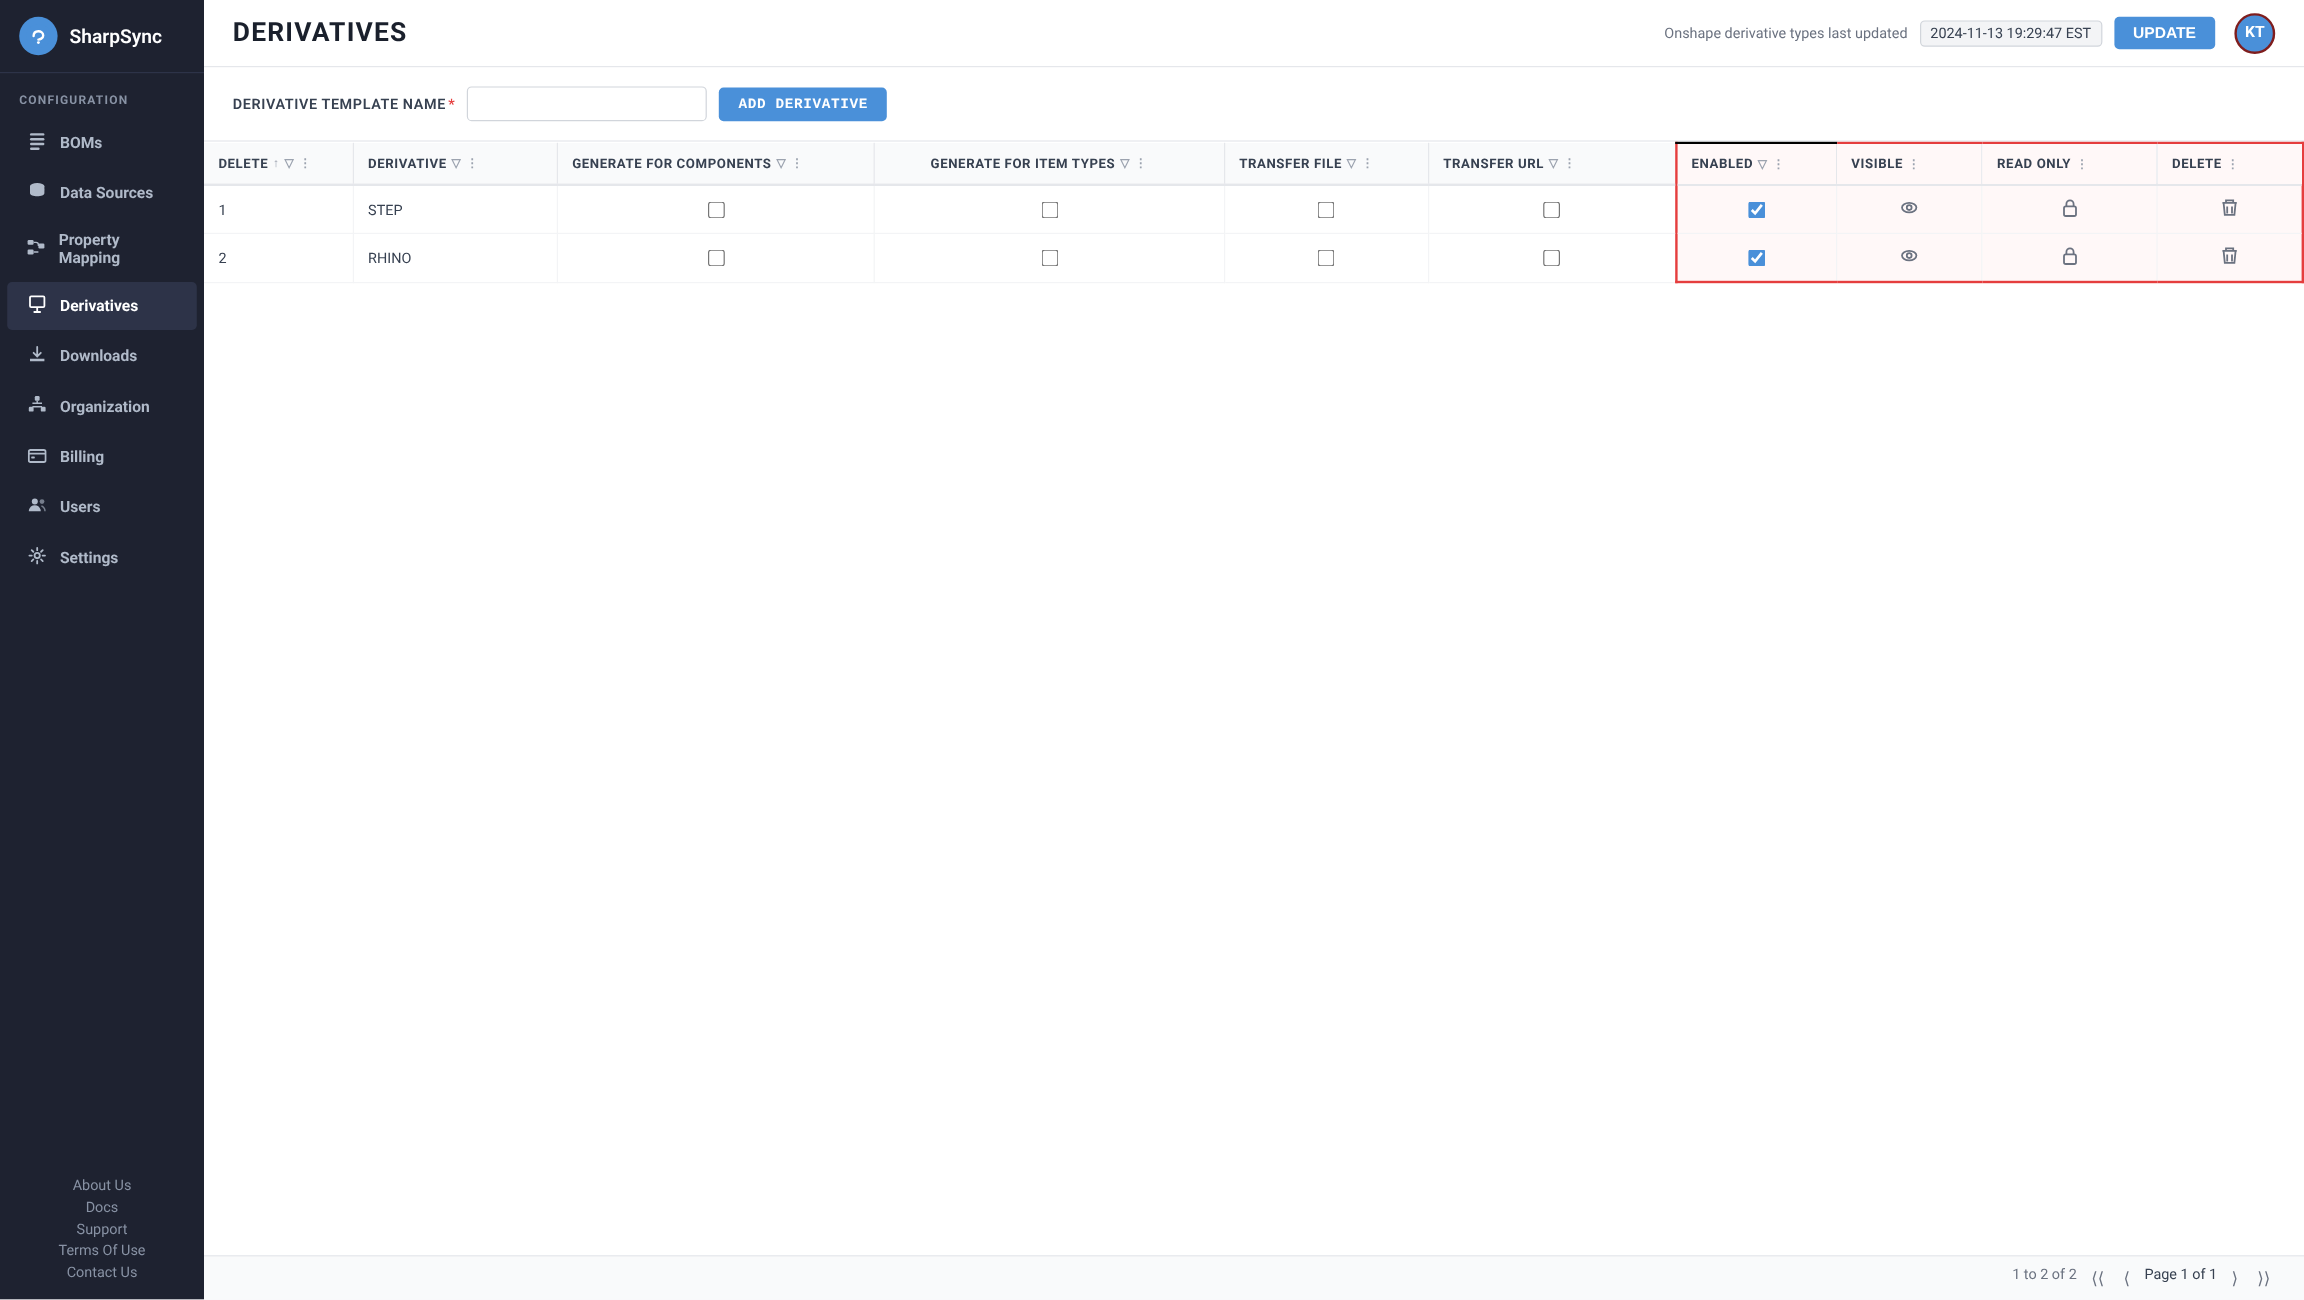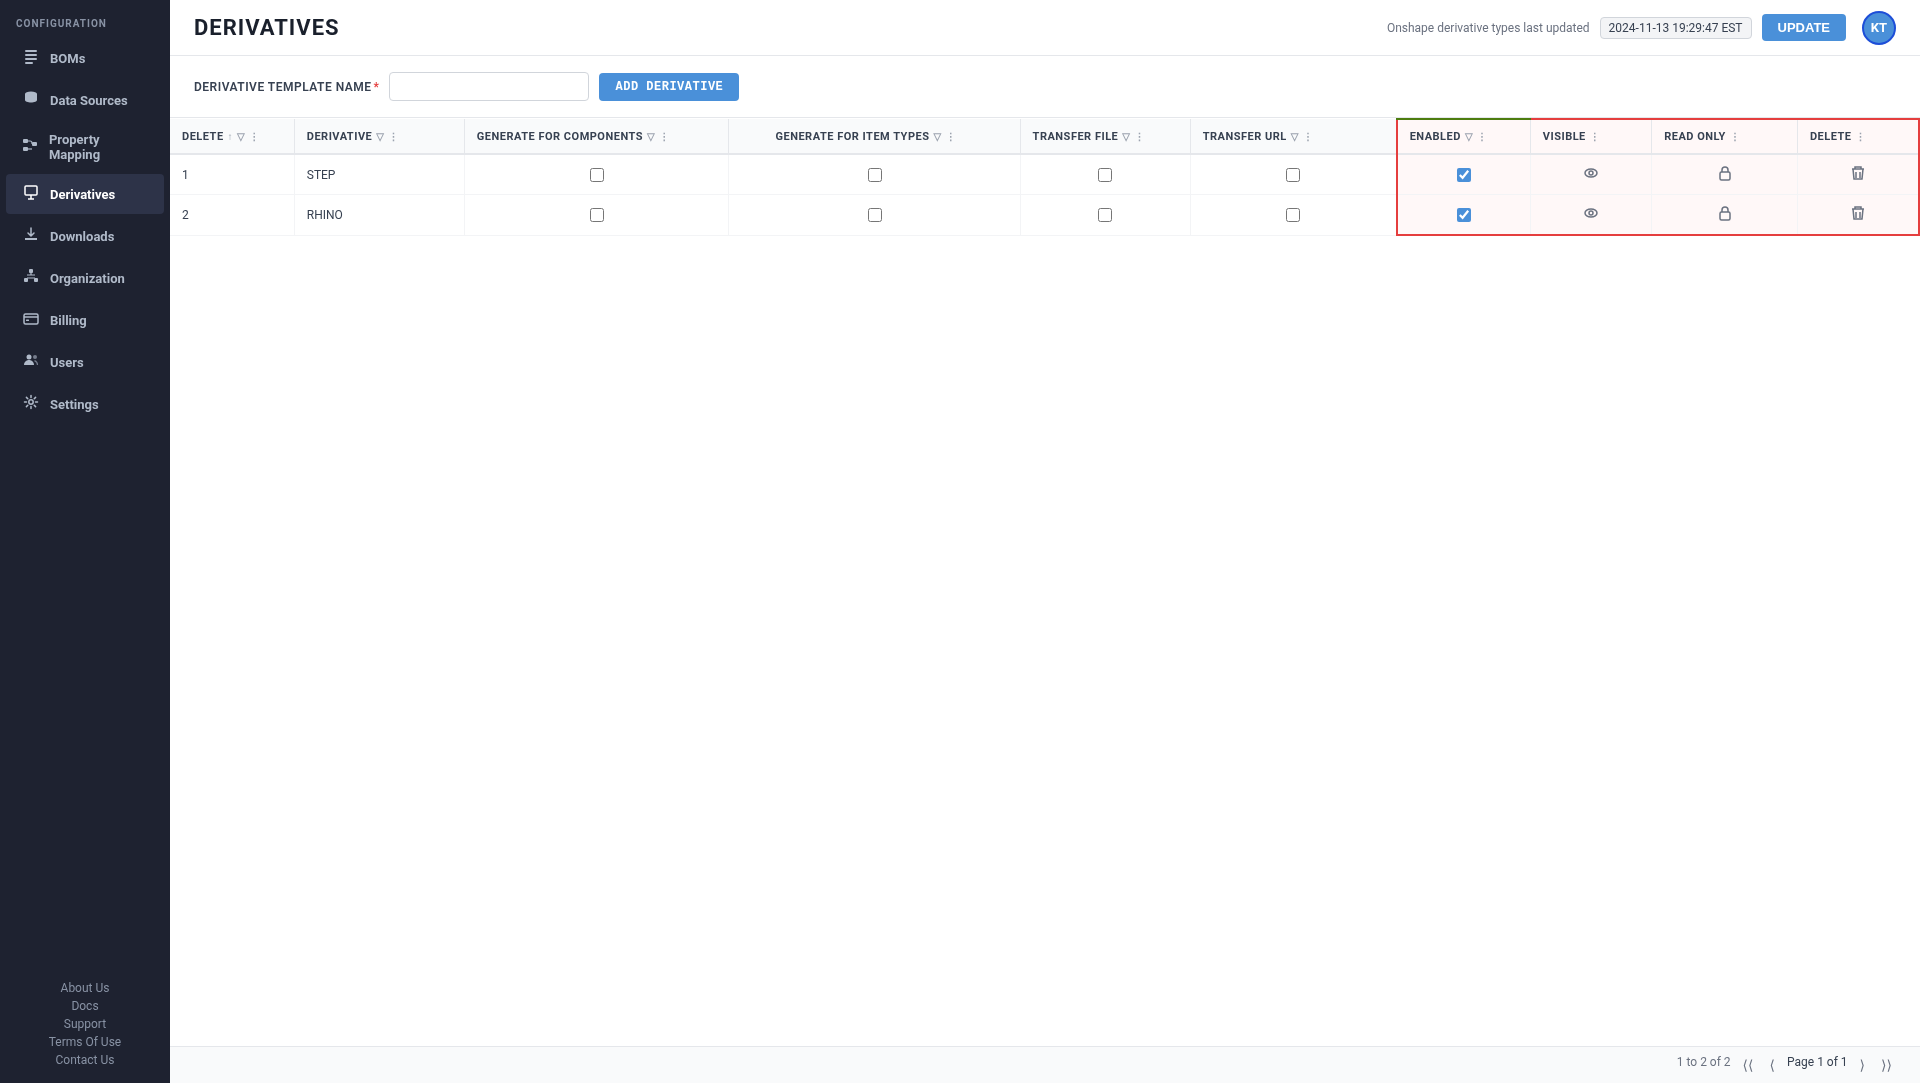--- a/index.html
+++ b/index.html
@@ -273,27 +273,37 @@
       height: 34px;
       border-radius: 50%;
       background: #4a90d9;
       color: #fff;
       display: flex;
       align-items: center;
       justify-content: center;
       font-size: 13px;
       font-weight: 700;
       cursor: pointer;
-      border: 2px solid #1d4ed8;
+      border: 2px solid #7f1d1d;
     }
   </style>
 </head>
 <body>
 
 <div id="sidebar">
+  <div id="sidebar-header">
+    <div class="logo-icon">
+      <svg width="22" height="22" viewBox="0 0 22 22" fill="none">
+        <circle cx="11" cy="11" r="10" fill="#4a90d9"></circle>
+        <path d="M7 11 C7 8 9 7 11 7 C13 7 15 8.5 15 10.5 C15 13 12 14 11 14" stroke="white" stroke-width="2" fill="none" stroke-linecap="round"></path>
+        <circle cx="11" cy="16.5" r="1.2" fill="white"></circle>
+      </svg>
+    </div>
+    <span class="app-title">SharpSync</span>
+  </div>
 
   <div class="sidebar-section-label">CONFIGURATION</div>
 
   <div class="sidebar-item">
     <span class="sidebar-icon">
       <svg width="16" height="16" viewBox="0 0 16 16" fill="currentColor">
           <rect x="2" y="2" width="12" height="2" rx="1"></rect>
           <rect x="2" y="6" width="12" height="2" rx="1"></rect>
           <rect x="2" y="10" width="12" height="2" rx="1"></rect>
           <rect x="2" y="14" width="8" height="2" rx="1"></rect>
@@ -457,21 +467,21 @@
               </span>
             </th>
             <th style="width:170px;">
               <span class="th-icon">
                 <span>TRANSFER URL</span>
                 <span class="filter-icon">▽</span>
                 <span class="menu-icon">⋮</span>
               </span>
             </th>
 
-            <th style="width:110px; background:#fff8f8; border-left: 2px solid #e53e3e; border-top: 2px solid #4d7c0f;">
+            <th style="width:110px; background:#fff8f8; border-left: 2px solid #e53e3e; border-top: 2px solid #000000;">
               <span class="th-icon">
                 <span>ENABLED</span>
                 <span class="filter-icon">▽</span>
                 <span class="menu-icon">⋮</span>
               </span>
             </th>
             <th style="width:100px; background:#fff8f8; border-top: 2px solid #e53e3e;">
               <span class="th-icon">
                 <span>VISIBLE</span>
                 <span class="menu-icon">⋮</span>

